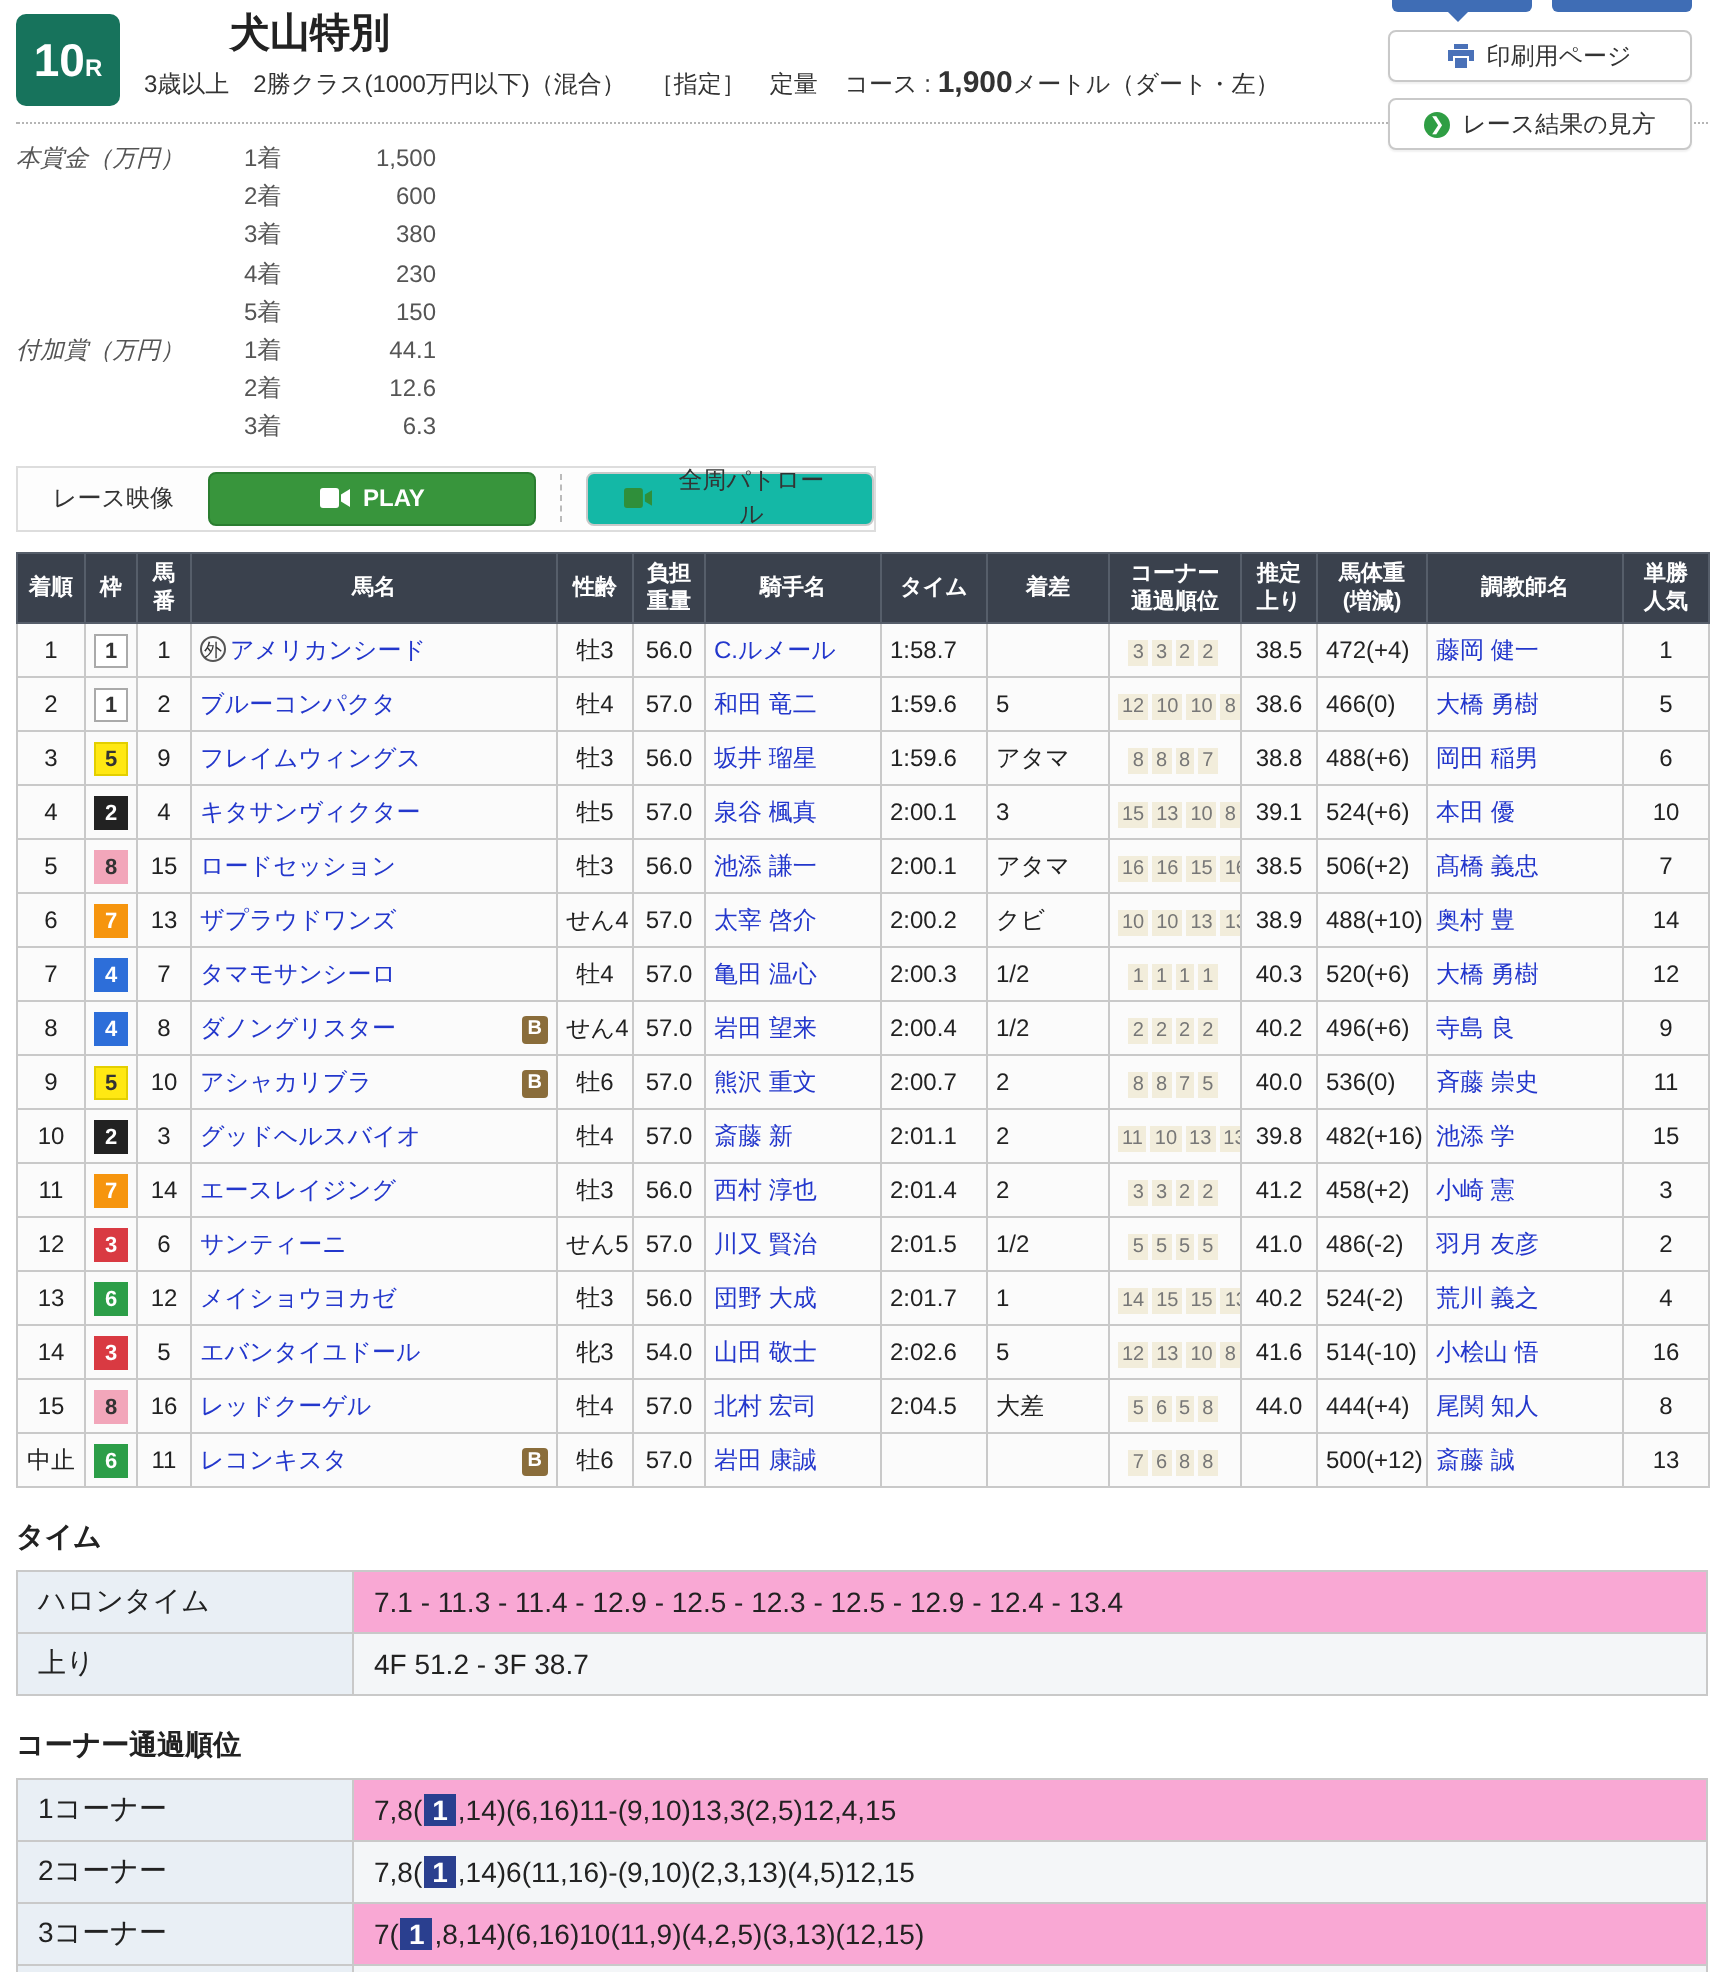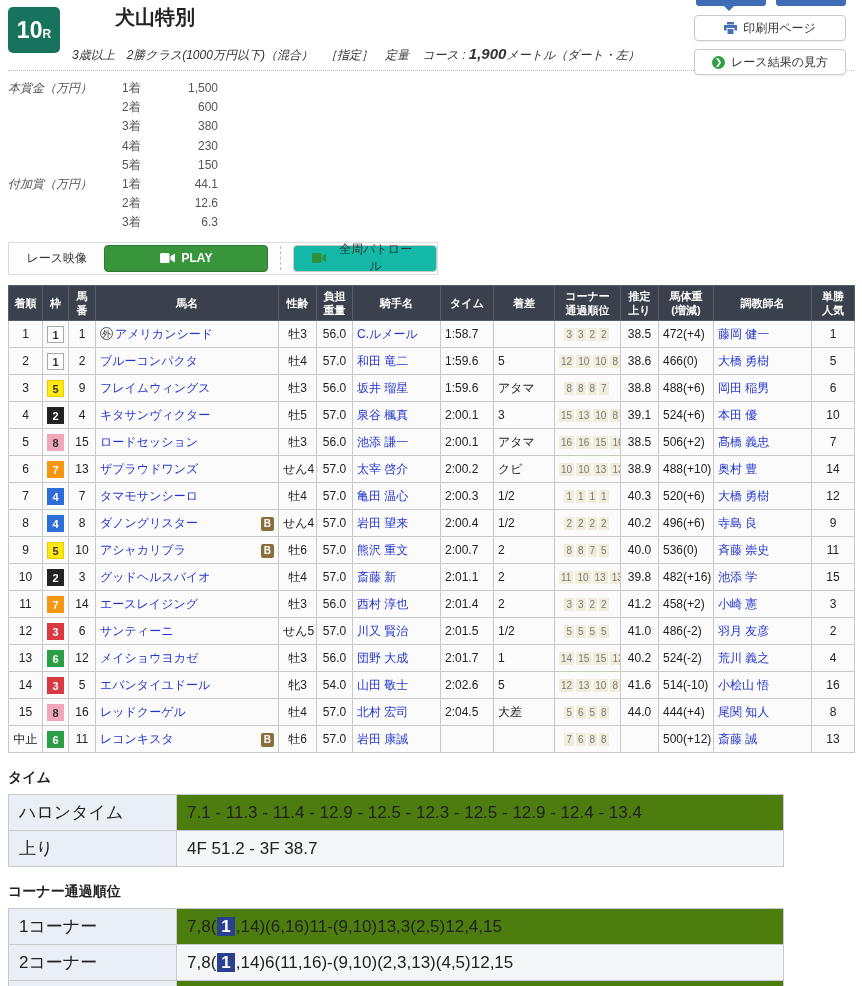--- a/index.html
+++ b/index.html
@@ -14,21 +14,21 @@
   
   .header { position: relative; padding: 6px 160px 6px 64px; border-bottom: 1px dotted #b5b5b5; min-height: 62px; }
   .badge {
     position: absolute; left: 0; top: 7px; width: 52px; height: 46px;
     background: #17735c; border-radius: 5px; color: #fff; text-align: center;
     line-height: 46px; font-weight: bold;
   }
   .badge .num { font-size: 23px; }
   .badge .r { font-size: 12px; }
   .title { font-size: 20px; font-weight: bold; line-height: 1.15; margin-left: 43px; }
-  .conds { margin-top: 16px; font-size: 12px; color: #333; font-style: italic; }
+  .conds { margin-top: 4px; font-size: 12px; color: #333; }
   .course-num { font-size: 15px; font-weight: bold; }
 
   .topbtns { position: absolute; right: 8px; top: 0; width: 152px; z-index: 5; }
   .cutoffs { display: flex; gap: 10px; justify-content: flex-end; margin-bottom: 4px; position: relative; height: 11px; }
   .cutoff { width: 70px; height: 6px; background: #3f6db5; border-radius: 0 0 3px 3px; }
   .tail { position: absolute; top: 6px; right: 112px; width: 0; height: 0;
     border-left: 5px solid transparent; border-right: 5px solid transparent; border-top: 5px solid #3f6db5; }
   .wbtn {
     display: flex; align-items: center; justify-content: center; gap: 6px;
     height: 26px; background: #fff; border: 1px solid #c9c9c9; border-radius: 4px;
@@ -69,22 +69,22 @@
     font-weight: bold; font-size: 11px; text-align: center; }
   .gai { display: inline-block; width: 13px; height: 13px; line-height: 12px; border: 1px solid #555;
     border-radius: 50%; font-size: 9px; text-align: center; vertical-align: 1px; margin-right: 2px; color: #333; }
   .bb { float: right; background: #8a6d3b; color: #fff; font-size: 10px; font-weight: bold;
     padding: 0 3px; border-radius: 2px; line-height: 14px; margin-top: 2px; }
   .pn { display: inline-block; background: #f2eddb; color: #777; font-size: 10px; padding: 0 2px;
     margin-right: 2px; line-height: 13px; }
 
   
   .stitle { font-weight: bold; font-size: 14px; margin: 16px 0 7px; color: #222; }
-  table.info { border-collapse: collapse; width: 776px; font-size: 17px; }
-  .info td { border: 1px solid #c9c9c9; padding: 6px 10px; background: #4d7c0f; }
+  table.info { border-collapse: collapse; width: 846px; font-size: 14px; }
+  .info td { border: 1px solid #c9c9c9; padding: 6px 10px; background: #f9a8d4; }
   .info td.lbl { background: #e9eff5; width: 168px; }
   .info tr:nth-child(even) td.val { background: #f4f6f8; }
   .hl1 { background: #2a3f8f; color: #fff; padding: 0 4px; margin: 0 1px; font-weight: bold; }
 </style>
 </head>
 <body>
 
 <div class="page">
 
   <div class="header">

